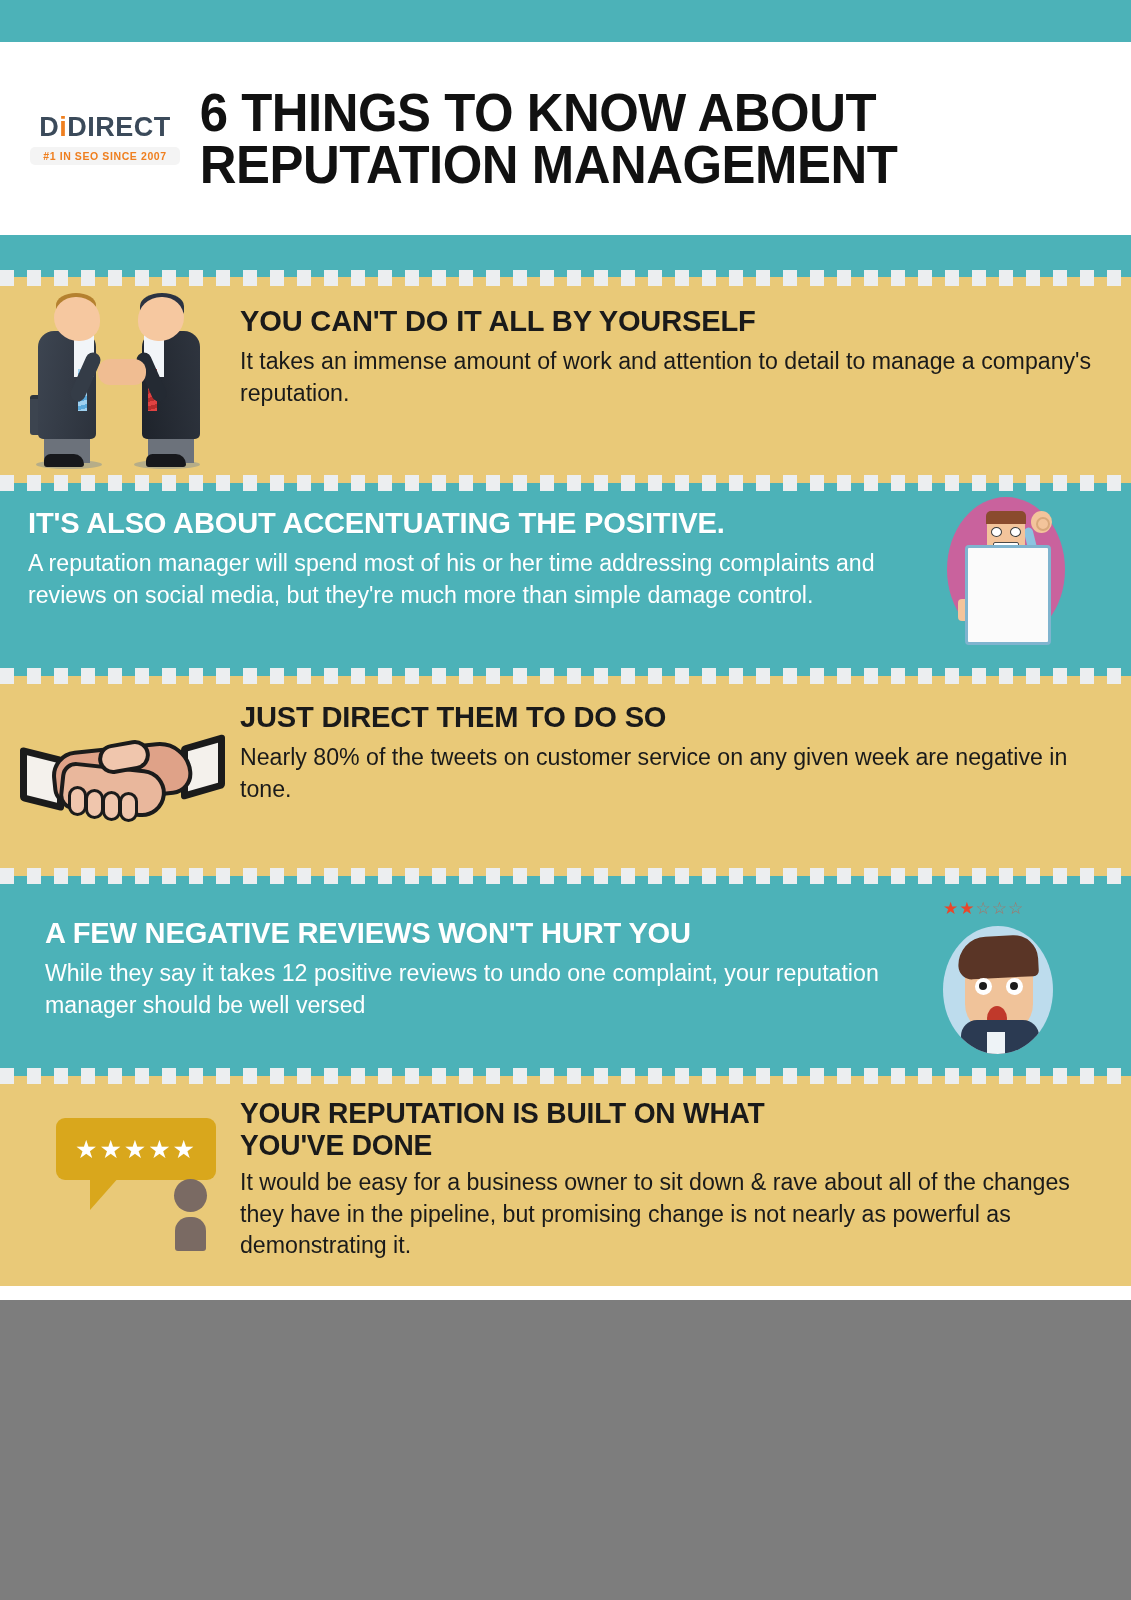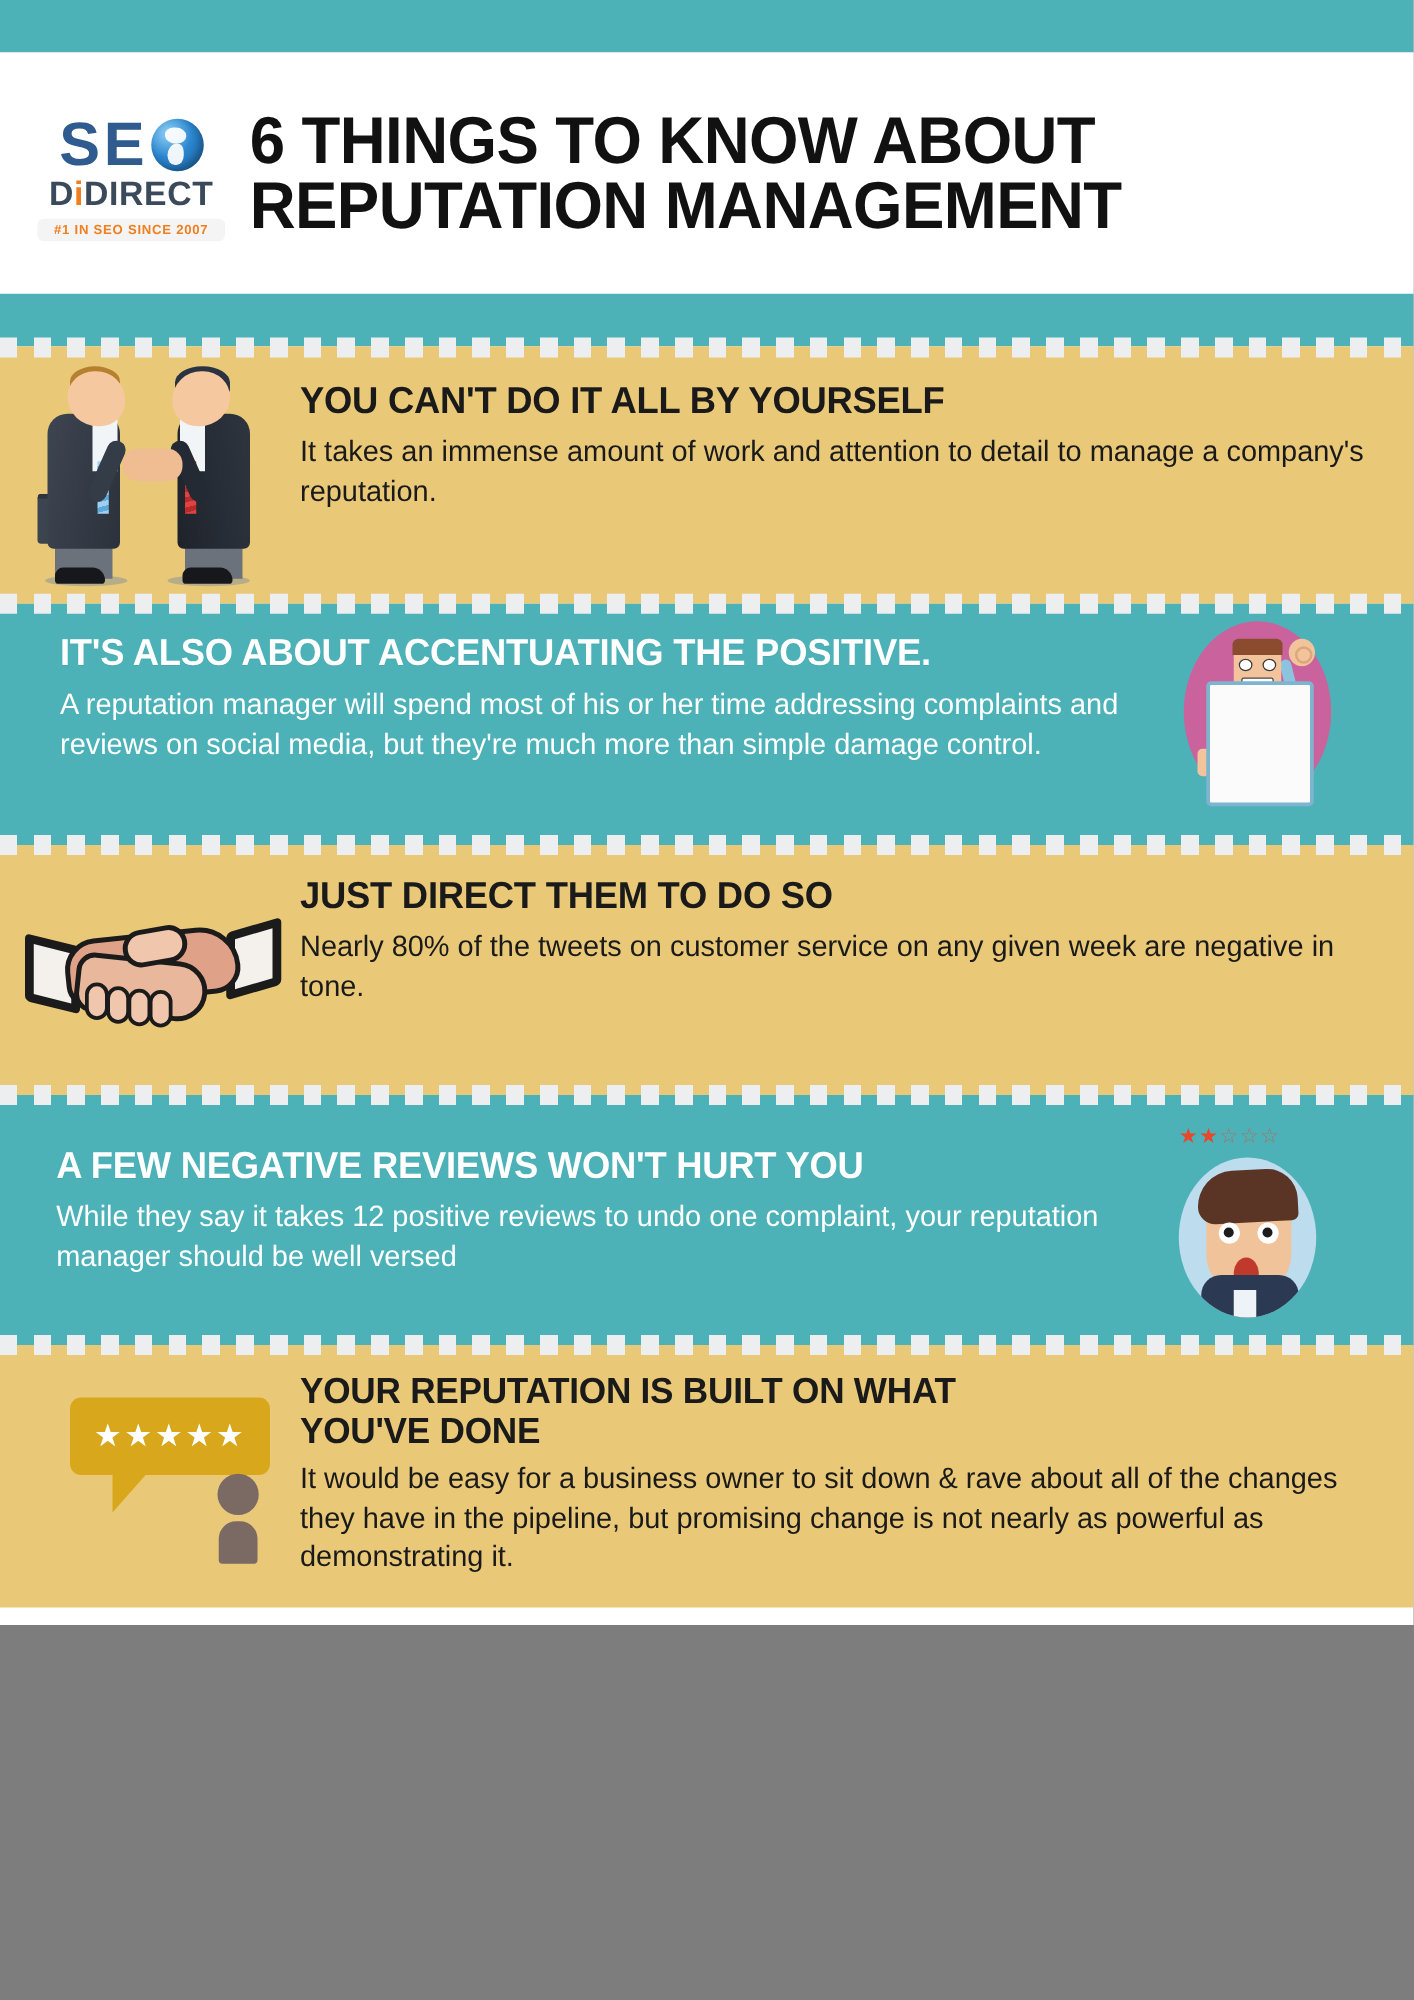--- a/index.html
+++ b/index.html
@@ -256,21 +256,21 @@
   #manB .shirt  { left: 14px; bottom: 92px; }
   #manB .tie    { left: 18px; bottom: 58px;
                   background: repeating-linear-gradient(165deg,#e04242 0 4px,#b62c2c 4px 8px); }
   #manB .legs   { left: 18px; }
   #manB .shoe   { left: 16px; }
   #manB .case   { left: 20px; background: #262c35; }
   #manB .arm    { left: 14px; top: 58px; background: #242a33; transform: rotate(-24deg); }
 
   
   #sec2 { height: 193px; }
-  #sec2 .txt { flex: 1; padding: 23px 0 0 48px; }
+  #sec2 .txt { flex: 1; padding: 23px 0 0 28px; }
   #sec2 .art { width: 200px; flex: 0 0 200px; position: relative; }
   .pink-circle {
     position: absolute; left: 16px; top: 14px;
     width: 118px; height: 145px;
     border-radius: 50%;
     background: #c9629d;
   }
   .board-guy-head {
     position: absolute; left: 56px; top: 31px;
     width: 38px; height: 42px;
@@ -482,24 +482,20 @@
 </head>
 <body>
 
 <div id="page">
   <div id="content-clip">
 
     <div class="top-strip"></div>
 
     <div class="header">
       <div class="logo-block">
-        <div class="logo-seo">
-          <span class="logo-seo-text">SE</span>
-          <span class="logo-globe"></span>
-        </div>
         <div class="logo-discovery"><span>D</span><span class="orange">i</span><span>DIRECT</span>
         </div>
         <div class="logo-tagline">#1 IN SEO SINCE 2007</div>
       </div>
       <div class="header-title">
         <span class="l1">6 THINGS TO KNOW ABOUT</span>
         <span class="l2">REPUTATION MANAGEMENT</span>
       </div>
     </div>
 

